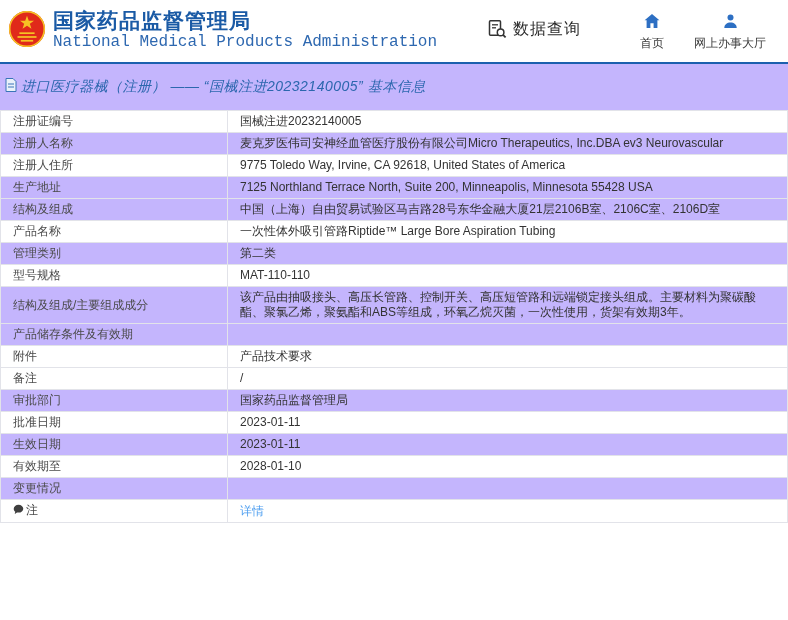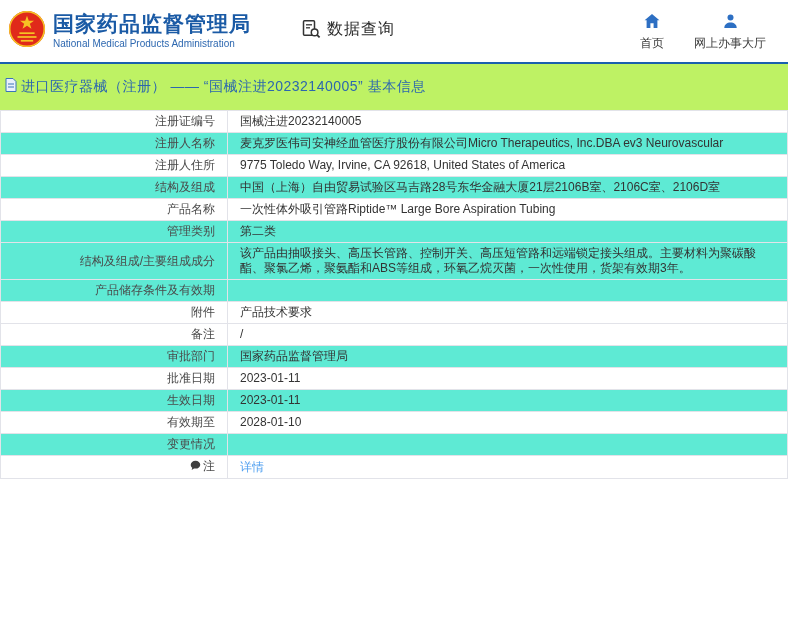--- a/index.html
+++ b/index.html
@@ -5,42 +5,42 @@
   * { margin:0; padding:0; box-sizing:border-box; }
   html,body { width:788px; height:620px; background:#fff; overflow:hidden;
     font-family:"Liberation Sans","DejaVu Sans",sans-serif; }
 
   
   .header { display:flex; align-items:center; height:62px; padding:0 22px 0 8px; background:#fff; }
   .logo-block { display:flex; align-items:center; gap:7px; }
   .logo-emblem { flex:0 0 auto; }
   .logo-titles { display:flex; flex-direction:column; gap:2px; }
   .logo-title { font-size:21px; font-weight:bold; color:#1a5aa5; letter-spacing:1px; line-height:1.05; }
-  .logo-subtitle { font-size:10px; color:#2e68b0; line-height:1.1; }
+  .logo-subtitle { font-size:16px; color:#2e68b0; line-height:1.1;font-family:Liberation Mono, monospace; }
   .data-query { display:flex; align-items:flex-start; gap:6px; margin-left:50px; cursor:pointer; }
   .data-query-label { font-size:16px; color:#2b2b2b; font-weight:500; letter-spacing:1px; }
   .header-spacer { flex:1; }
   .header-nav { display:flex; gap:30px; align-items:flex-start; margin-top:4px; }
   .nav-item { display:flex; flex-direction:column; align-items:center; gap:3px; cursor:pointer; }
   .nav-item-label { font-size:12px; color:#3c3c3c; white-space:nowrap; }
 
   .blue-rule { height:2px; background:#1b60ae; width:100%; }
 
   
-  .breadcrumb-band { height:46px; background:#bef264; display:flex; align-items:center; padding:0 10px 0 5px; }
+  .breadcrumb-band { height:46px; background:#c4b5fd; display:flex; align-items:center; padding:0 10px 0 5px;font-style:italic; }
   .breadcrumb { display:flex; align-items:center; gap:4px; }
   .breadcrumb-text { font-size:14px; color:#2c67ae; letter-spacing:0.5px; }
 
   
   table.info { width:788px; border-collapse:collapse; table-layout:fixed; }
   table.info td { border:1px solid #e2e3e9; font-size:12px; line-height:15px;
     padding:3px 12px; vertical-align:middle; word-break:break-word; }
-  td.label { width:227px; text-align:right; color:#4a4a4a; padding-right:13px; }
+  td.label { width:227px; color:#4a4a4a; padding-right:13px; }
   td.value { color:#333; }
-  tr.row-even { background:#5eead4; }
+  tr.row-even { background:#c4b5fd; }
   tr.row-odd { background:#ffffff; }
   td.value a { color:#4f9ff0; text-decoration:none;text-align:right; }
   .note-ic { display:inline-block; vertical-align:-1px; margin-right:2px; }
 </style>
 </head>
 <body>
 
 <div class="header">
   <div class="logo-block">
     <span class="logo-emblem">
@@ -118,30 +118,38 @@
       </tr>
       <tr class="row-even">
         <td class="label"><span>注册人名称</span></td>
         <td class="value">麦克罗医伟司安神经血管医疗股份有限公司Micro Therapeutics, Inc.DBA ev3 Neurovascular</td>
       </tr>
       <tr class="row-odd">
         <td class="label"><span>注册人住所</span></td>
         <td class="value">9775 Toledo Way, Irvine, CA 92618, United States of America</td>
       </tr>
       <tr class="row-even">
+        <td class="label"><span>生产地址</span></td>
+        <td class="value">7125 Northland Terrace North, Suite 200, Minneapolis, Minnesota 55428 USA</td>
+      </tr>
+      <tr class="row-even">
         <td class="label"><span>结构及组成</span></td>
         <td class="value">中国（上海）自由贸易试验区马吉路28号东华金融大厦21层2106B室、2106C室、2106D室</td>
       </tr>
       <tr class="row-odd">
         <td class="label"><span>产品名称</span></td>
         <td class="value">一次性体外吸引管路Riptide™ Large Bore Aspiration Tubing</td>
       </tr>
       <tr class="row-even">
         <td class="label"><span>管理类别</span></td>
         <td class="value">第二类</td>
+      </tr>
+      <tr class="row-odd">
+        <td class="label"><span>型号规格</span></td>
+        <td class="value">MAT-110-110</td>
       </tr>
       <tr class="row-even">
         <td class="label"><span>结构及组成/主要组成成分</span></td>
         <td class="value">该产品由抽吸接头、高压长管路、控制开关、高压短管路和远端锁定接头组成。主要材料为聚碳酸酯、聚氯乙烯，聚氨酯和ABS等组成，环氧乙烷灭菌，一次性使用，货架有效期3年。</td>
       </tr>
       <tr class="row-even">
         <td class="label"><span>产品储存条件及有效期</span></td>
         <td class="value"></td>
       </tr>
       <tr class="row-odd">

